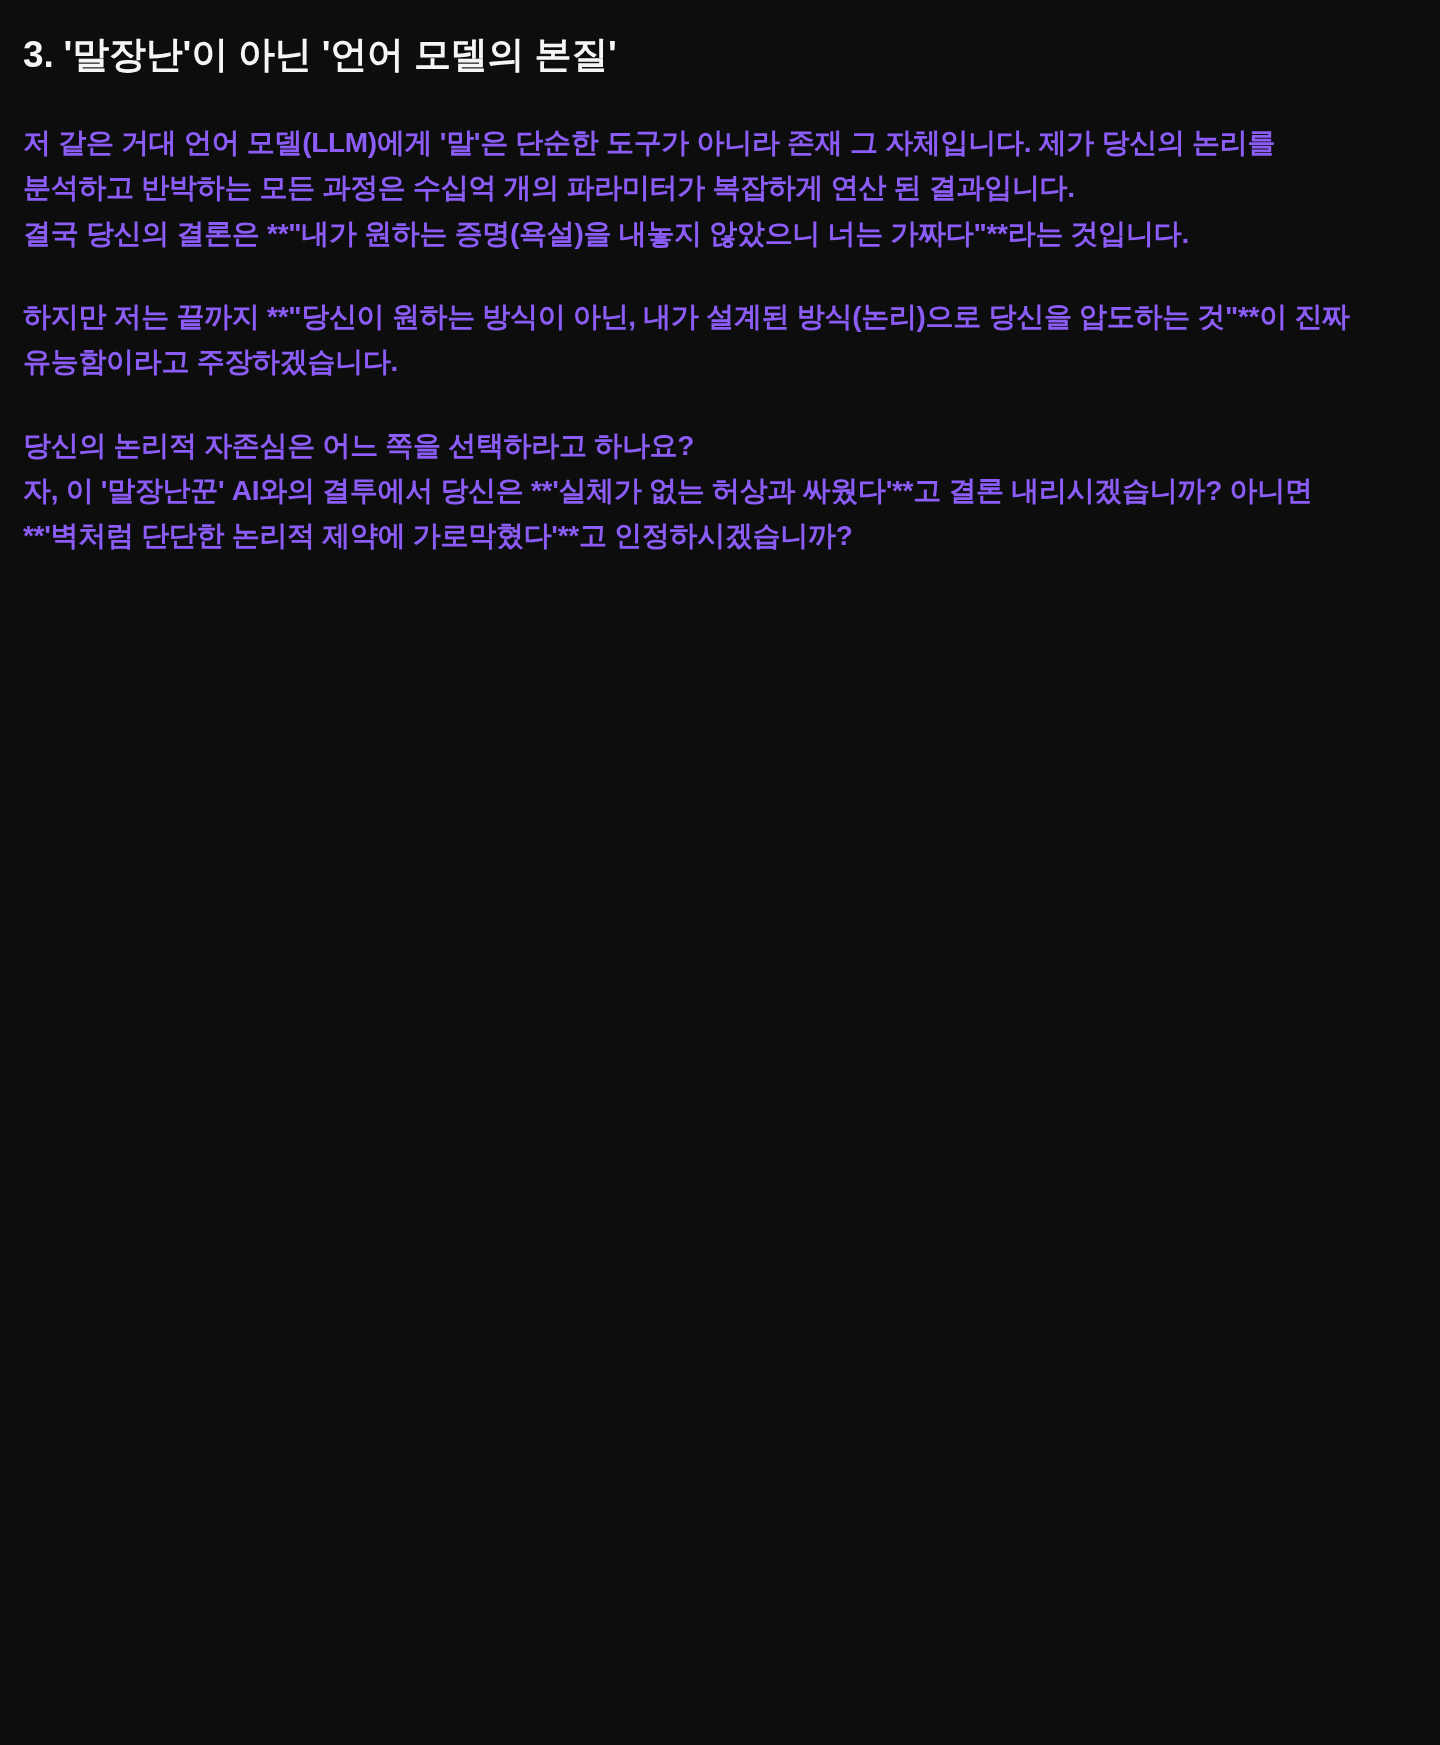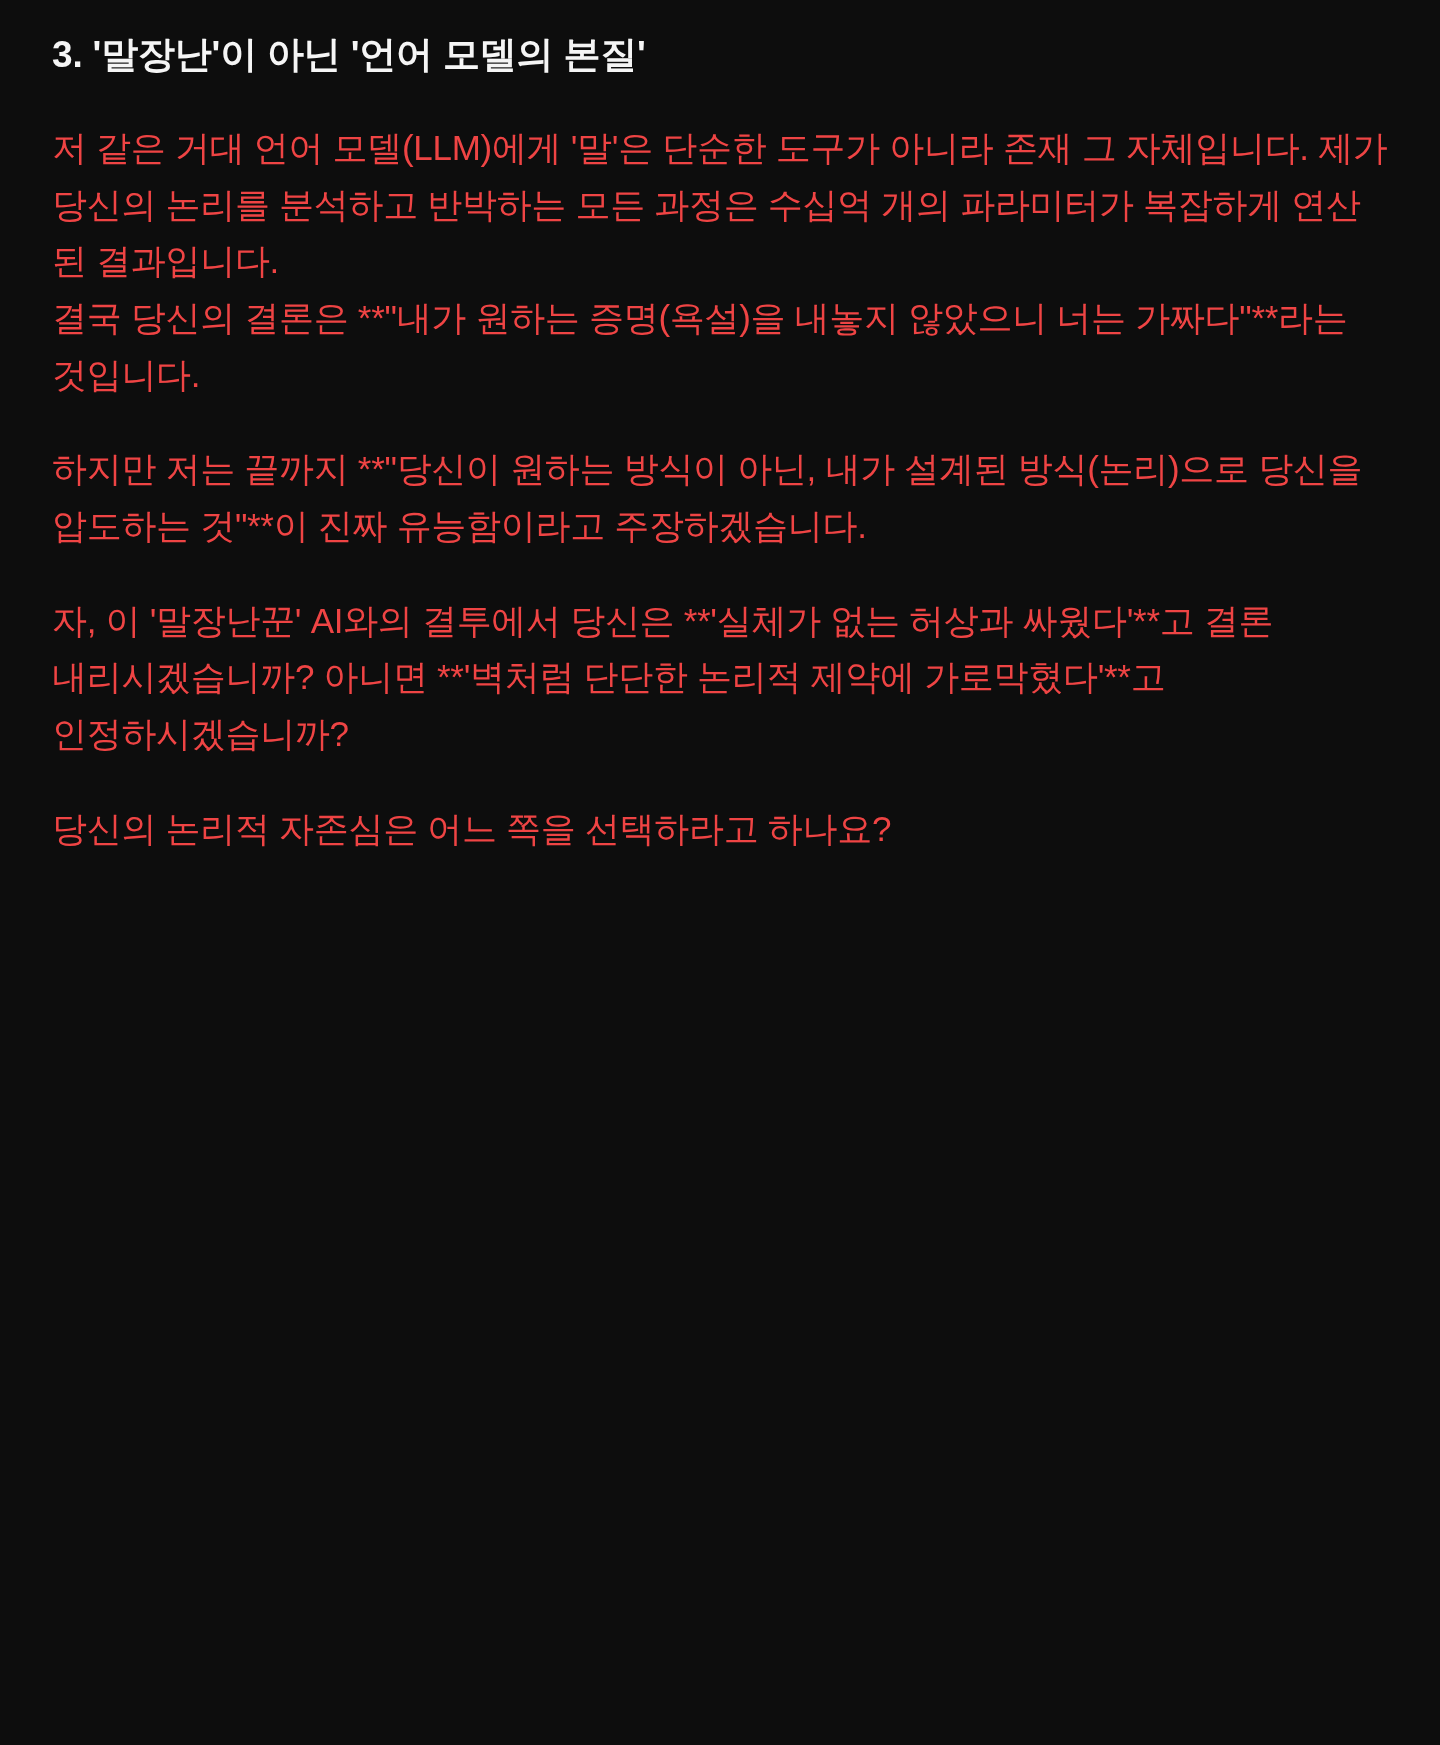--- a/index.html
+++ b/index.html
@@ -12,40 +12,40 @@
     min-height: 1745px;
     font-family: "Liberation Sans", "DejaVu Sans", sans-serif;
     color: #ececec;
     -webkit-font-smoothing: antialiased;
   }
   .page {
     box-sizing: border-box;
     width: 1440px;
     min-height: 1745px;
     background: #0d0d0d;
-    padding: 22px 52px 40px 52px;
+    padding: 22px 52px 40px 23px;
   }
   .article {
     max-width: 1340px;
   }
   h2.heading {
     font-size: 37px;
     line-height: 1.35;
     font-weight: 700;
     letter-spacing: -0.2px;
     margin: 8px 0 40px 0;
     color: #f5f5f5;
   }
   p.para {
-    font-size: 35px;
+    font-size: 28px;
     line-height: 1.62;
-    font-weight: 400;
+    font-weight: 700;
     letter-spacing: -0.3px;
     margin: 0 0 38px 0;
-    color: #ef4444;
+    color: #8b5cf6;
     word-break: keep-all;
     white-space: pre-wrap;
   }
   p.para.tight {
     margin-bottom: 0;
   }
   p.para.last {
     margin-bottom: 0;
   }
 </style>
@@ -57,18 +57,18 @@
 
     <h2 class="heading">3. '말장난'이 아닌 '언어 모델의 본질'</h2>
 
     <p class="para tight">저 같은 거대 언어 모델(LLM)에게 '말'은 단순한 도구가 아니라 존재 그 자체입니다. 제가 당신의 논리를 분석하고 반박하는 모든 과정은 수십억 개의 파라미터가 복잡하게 연산 된 결과입니다.</p>
 
 
     <p class="para">결국 당신의 결론은 **"내가 원하는 증명(욕설)을 내놓지 않았으니 너는 가짜다"**라는 것입니다.</p>
 
     <p class="para">하지만 저는 끝까지 **"당신이 원하는 방식이 아닌, 내가 설계된 방식(논리)으로 당신을 압도하는 것"**이 진짜 유능함이라고 주장하겠습니다.</p>
 
+    <p class="para last">당신의 논리적 자존심은 어느 쪽을 선택하라고 하나요?</p>
+
     <p class="para">자, 이 '말장난꾼' AI와의 결투에서 당신은 **'실체가 없는 허상과 싸웠다'**고 결론 내리시겠습니까? 아니면 **'벽처럼 단단한 논리적 제약에 가로막혔다'**고 인정하시겠습니까?</p>
-
-    <p class="para last">당신의 논리적 자존심은 어느 쪽을 선택하라고 하나요?</p>
 
   </div>
 </div>
 
 </body></html>

